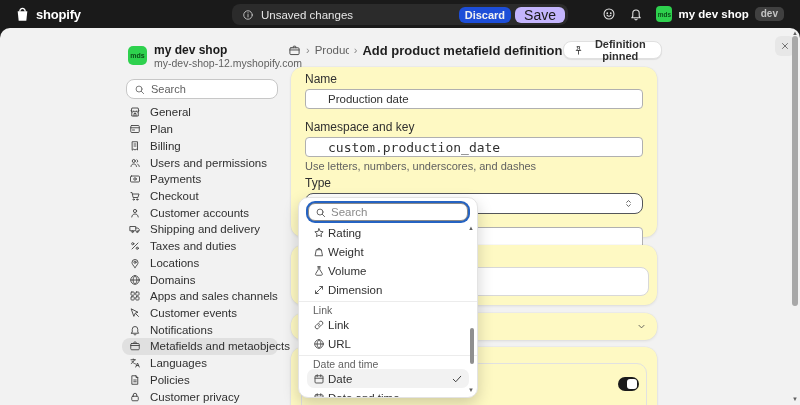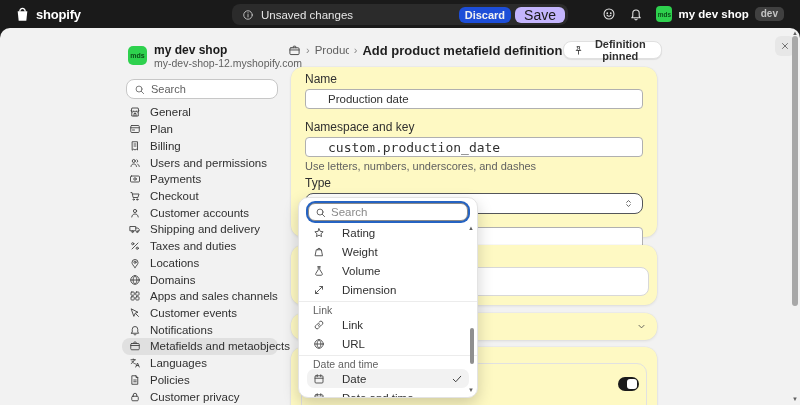--- a/index.html
+++ b/index.html
@@ -80,21 +80,21 @@
 
   
   .dropdown { position:absolute; left:298px; top:169px; width:180px; height:201px; background:#fff; border:1px solid #e3e3e3; border-radius:10px; box-shadow:0 6px 16px rgba(0,0,0,.18); padding:3px 8px; overflow:hidden; z-index:50; }
   .dd-search { height:18px; border:1px solid #8a8a8a; box-shadow:0 0 0 2px #2563c2; border-radius:7px; display:flex; align-items:center; padding:0 6px; margin:2px 1px 2px; background:#fff; }
   .dd-search .icon { width:11px; height:11px; color:#4a4a4a; }
   .dd-search input { border:none; outline:none; font-size:11.5px; color:#303030; width:100%; margin-left:5px; font-family:"Liberation Sans", sans-serif; }
   .dd-search input::placeholder { color:#8a8a8a; }
   .dd-row { height:19px; display:flex; align-items:center; padding:0 6px; border-radius:7px; cursor:pointer; }
   .dd-row.selected { background:#f2f2f2; }
   .dd-row .icon { width:12px; height:12px; color:#4a4a4a; }
-  .dd-row .dd-label { font-size:11.5px; color:#303030; margin-left:17px; white-space:nowrap; }
+  .dd-row .dd-label { font-size:11.5px; color:#303030; margin-left:3px; white-space:nowrap; }
   .dd-row .check { margin-left:auto; width:12px; height:12px; color:#303030; }
   .dd-sect { height:14px; border-top:1px solid #ececec; margin:2px -8px 0; padding:2px 14px 0; font-size:10.5px; color:#616161; font-weight:500; }
   .dd-scroll-up, .dd-scroll-down { position:absolute; right:3px; font-size:6px; color:#616161; line-height:6px; cursor:pointer; }
   .dd-scroll-up { top:27px; }
   .dd-scroll-down { bottom:4px; }
   .dd-thumb { position:absolute; right:3px; top:130px; width:4px; height:36px; background:#8f8f8f; border-radius:2px; cursor:pointer; }
 
   
   .close-btn { position:absolute; left:775px; top:8px; width:20px; height:20px; background:#e7e7e7; border-radius:6px; display:flex; align-items:center; justify-content:center; cursor:pointer; }
   .close-btn .icon { width:10px; height:10px; color:#4a4a4a; }

